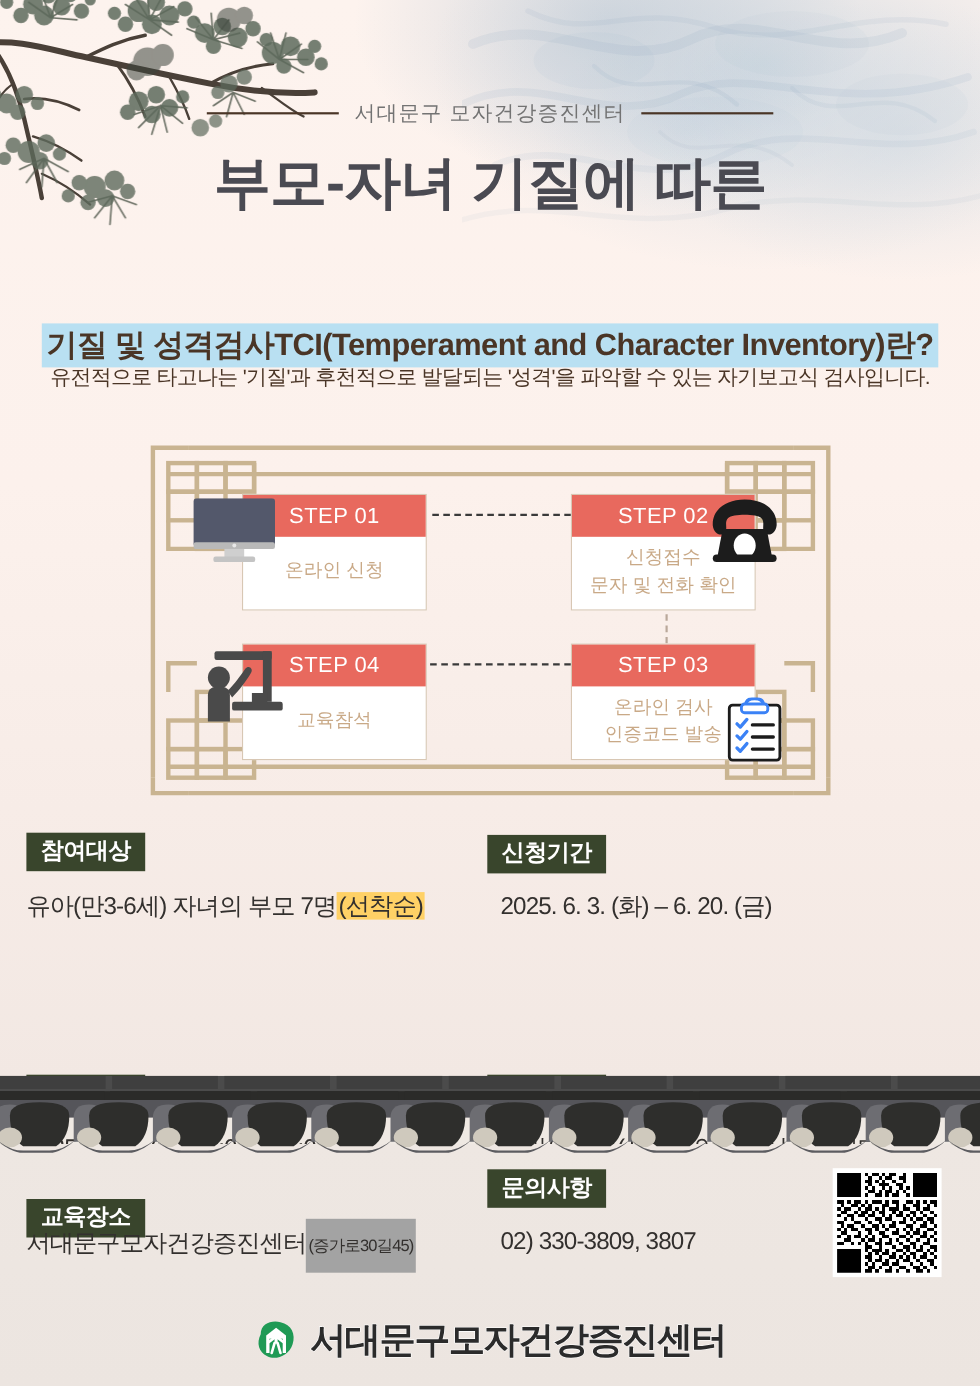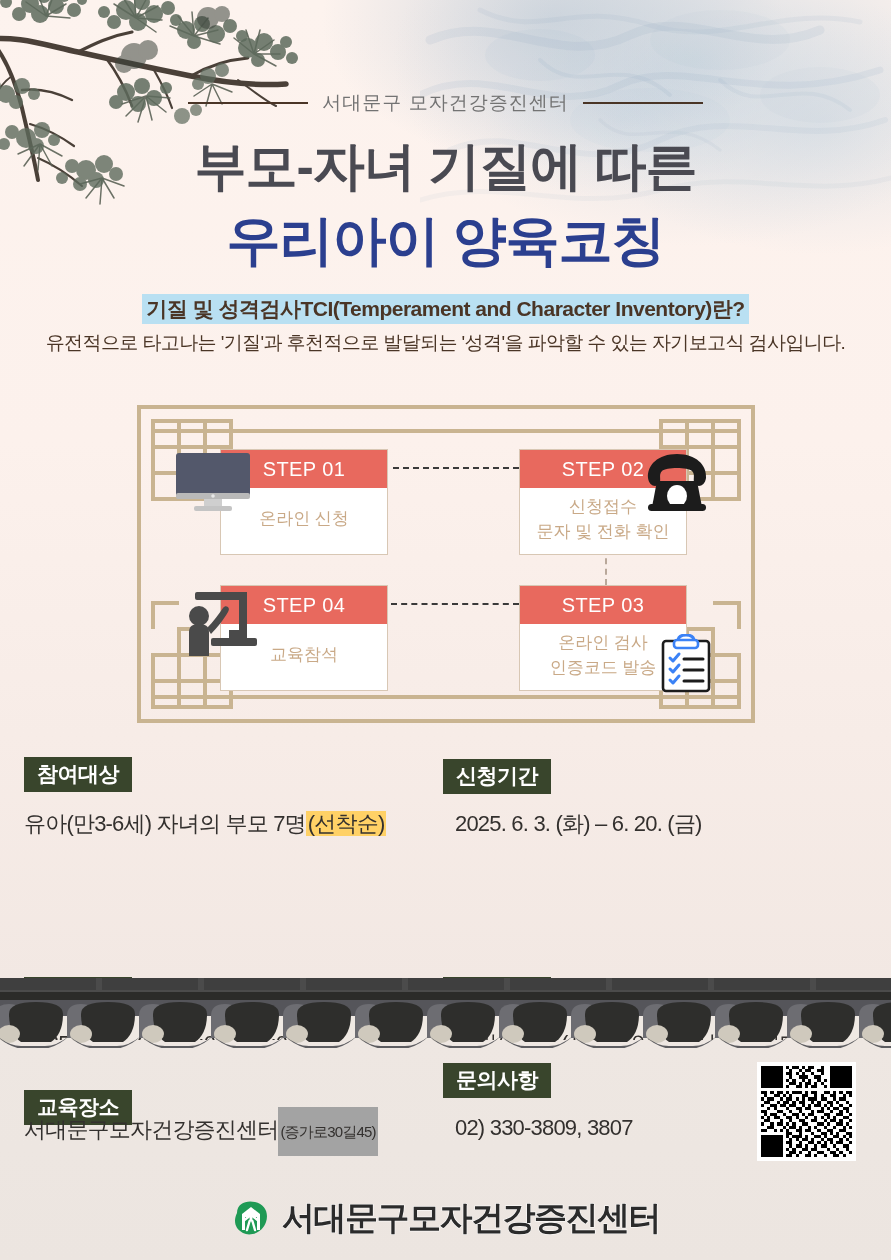--- a/index.html
+++ b/index.html
@@ -61,21 +61,21 @@
   .title2 {
     position:absolute; top:205px; left:0; width:891px; text-align:center;
     font-size:54px; font-weight:bold; color:#2b3f8f; letter-spacing:-1px;
   }
 
   .subtitle-wrap {
     position:absolute; top:294px; left:0; width:891px; text-align:center;
   }
   .subtitle {
     display:inline-block;
-    font-size:21px; font-weight:bold; color:#4a3526;
+    font-size:28px; font-weight:bold; color:#4a3526;
     background:#b9e0f2; padding:1px 4px; letter-spacing:-.5px;
   }
   .desc {
     position:absolute; top:330px; left:0; width:891px; text-align:center;
     font-size:19px; color:#4a3526; letter-spacing:-.6px;
   }
 
   
   .diagram { position:absolute; left:131px; top:399px; width:630px; height:330px; }
   .frame-svg { position:absolute; inset:0; }
@@ -316,21 +316,20 @@
     </g>
   </svg>
 
   <div class="kicker-row">
     <div class="kicker-line"></div>
     <div class="kicker">서대문구 모자건강증진센터</div>
     <div class="kicker-line"></div>
   </div>
 
   <div class="title1">부모-자녀 기질에 따른</div>
-  <div class="title2">우리아이 양육코칭</div>
 
   <div class="subtitle-wrap">
     <span class="subtitle">기질 및 성격검사TCI(Temperament and Character Inventory)란?</span>
   </div>
   <div class="desc">유전적으로 타고나는 '기질'과 후천적으로 발달되는 '성격'을 파악할 수 있는 자기보고식 검사입니다.</div>
 
   <div class="diagram">
 
     <svg class="frame-svg" viewBox="0 0 630 330">
       <g stroke="#c9b491" stroke-width="4" fill="none">

